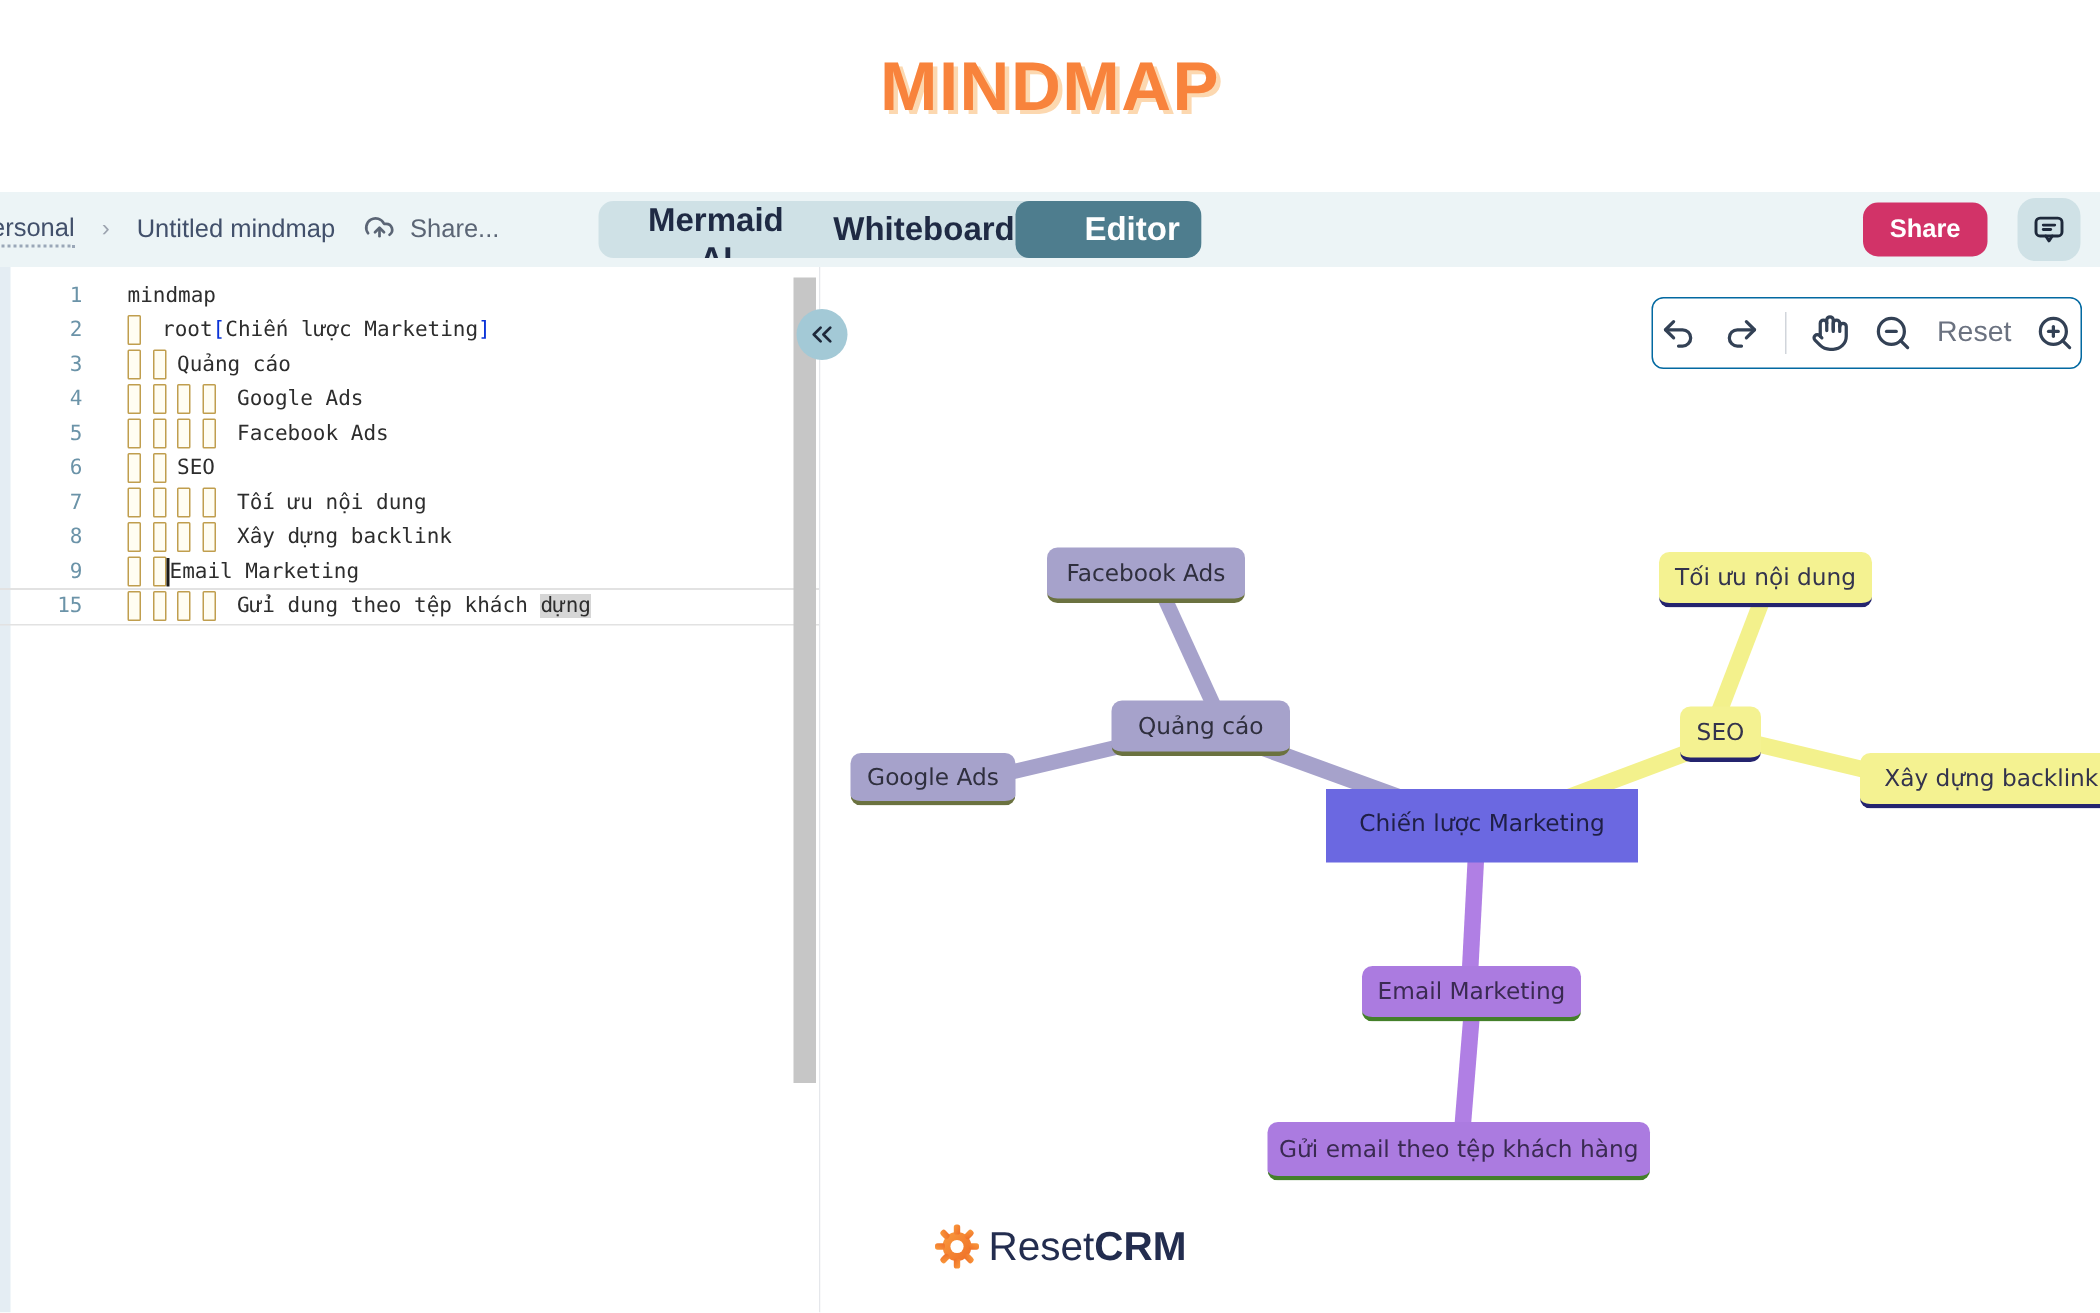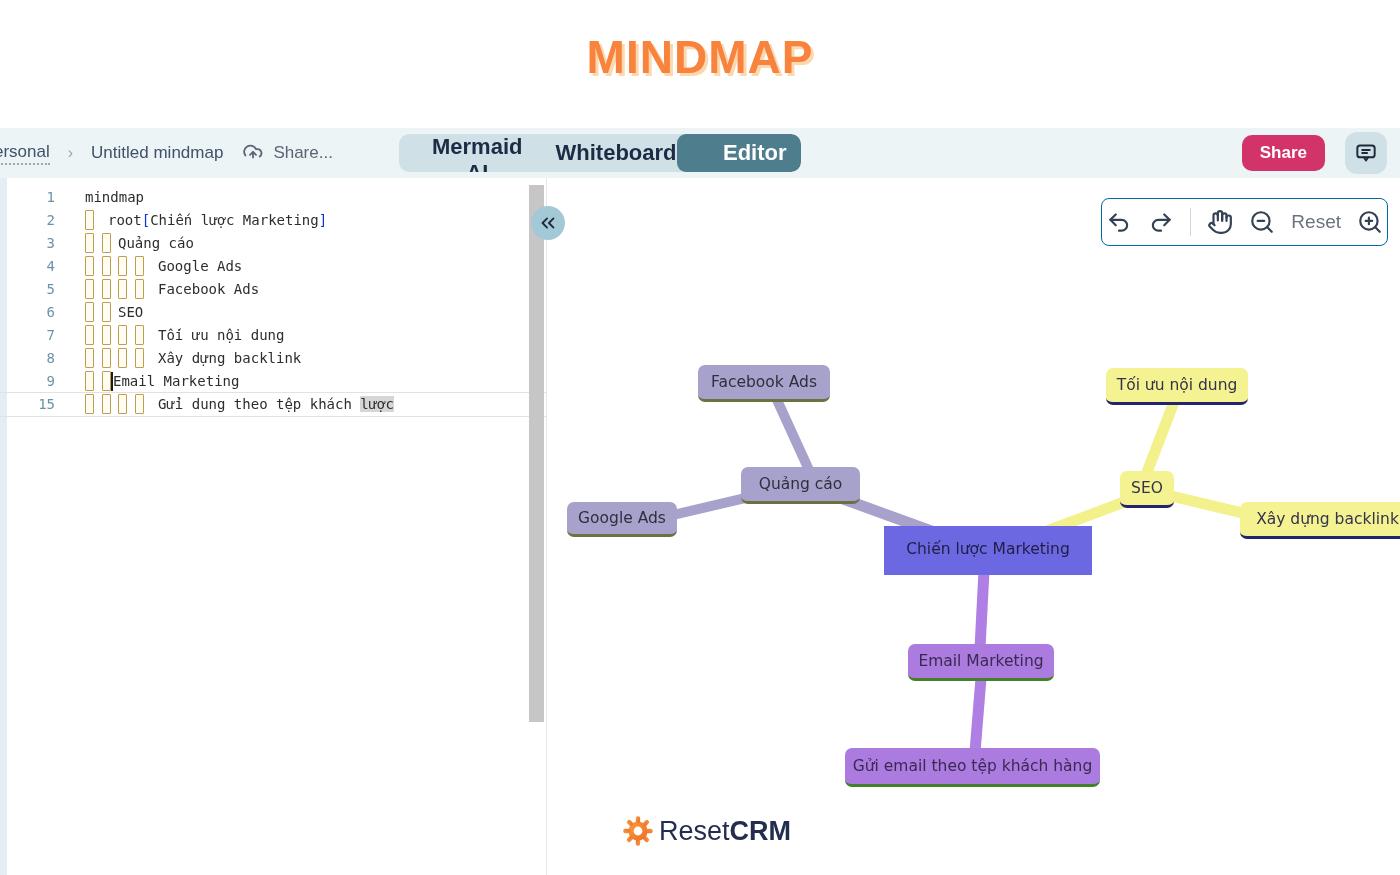--- a/index.html
+++ b/index.html
@@ -147,21 +147,21 @@
         <div class="code-line">
           <span class="ln">8</span>
           <span class="lc"><span class="guide" style="left: 0px;"></span><span class="guide" style="left: 16.5px;"></span><span class="guide" style="left: 33px;"></span><span class="guide" style="left: 49.5px;"></span><span style="padding-left: 73px; display: inline-block;"><span>Xây dựng backlink</span></span></span>
         </div>
         <div class="code-line">
           <span class="ln">9</span>
           <span class="lc"><span class="guide" style="left: 0px;"></span><span class="guide" style="left: 16.5px;"></span><span class="cursor" style="left: 26px;"></span><span style="padding-left: 28px; display: inline-block;"><span>Email Marketing</span></span></span>
         </div>
         <div class="code-line current">
           <span class="ln">15</span>
-          <span class="lc"><span class="guide" style="left: 0px;"></span><span class="guide" style="left: 16.5px;"></span><span class="guide" style="left: 33px;"></span><span class="guide" style="left: 49.5px;"></span><span style="padding-left: 73px; display: inline-block;"><span>Gửi dung theo tệp khách </span><span class="seg-match">lược</span></span></span>
+          <span class="lc"><span class="guide" style="left: 0px;"></span><span class="guide" style="left: 16.5px;"></span><span class="guide" style="left: 33px;"></span><span class="guide" style="left: 49.5px;"></span><span style="padding-left: 73px; display: inline-block;"><span>Gửi dung theo tệp khách </span><span class="seg-match">dựng</span></span></span>
         </div>
       </div>
     <div class="scrollbar"></div>
   </div>
 
   <button class="collapse-btn">
     <svg width="22" height="22" viewBox="0 0 24 24" fill="none" stroke="#1e293b" stroke-width="2" stroke-linecap="round" stroke-linejoin="round">
       <path d="m11 17-5-5 5-5"></path>
         <path d="m18 17-5-5 5-5"></path>
     </svg>

